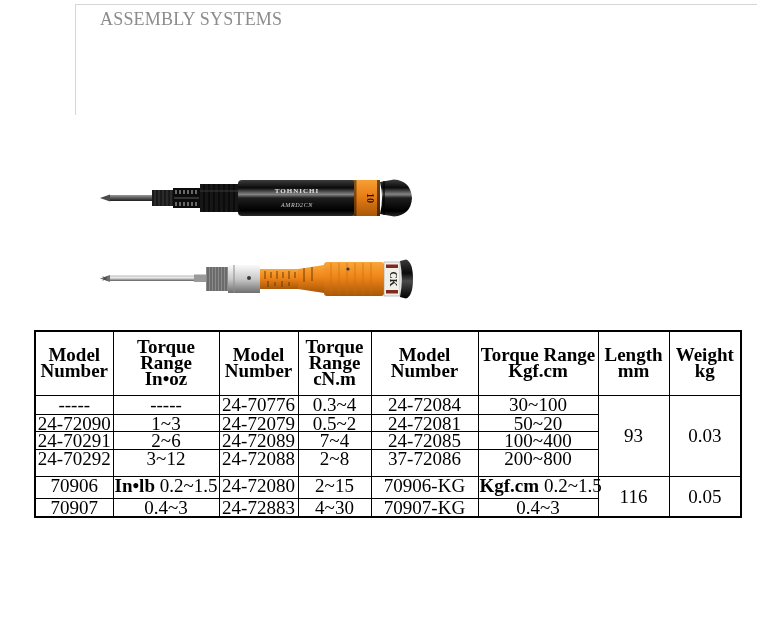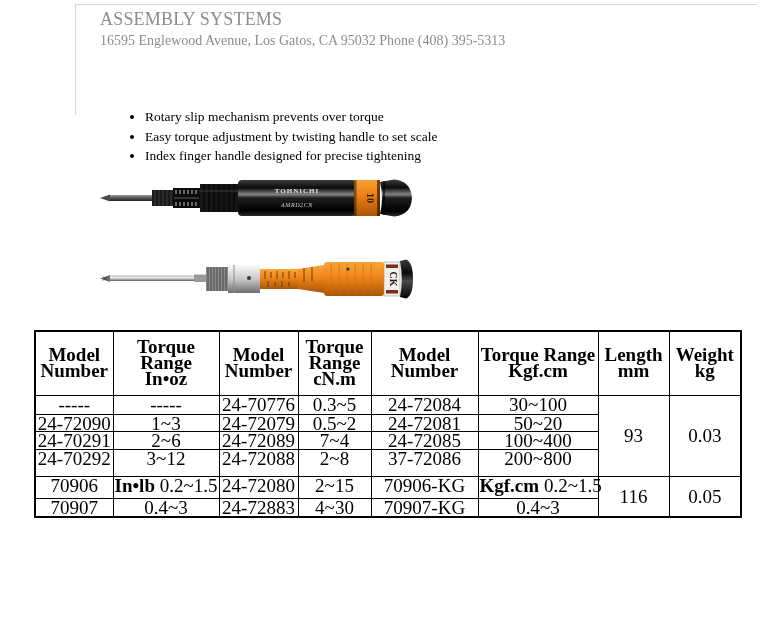--- a/index.html
+++ b/index.html
@@ -38,28 +38,22 @@
 </style>
 </head>
 <body>
 
 <div id="page">
 
   <div id="frame-top" class="frame-line"></div>
   <div id="frame-left" class="frame-line"></div>
 
   <div id="company">ASSEMBLY SYSTEMS</div>
-  <div id="address">16595 Englewood Avenue, Los Gatos, CA 95032 Phone (408) 395-5313</div>
-
-
-  <ul id="bullets">
-    <li>Rotary slip mechanism prevents over torque</li>
-    <li>Easy torque adjustment by twisting handle to set scale</li>
-    <li>Index finger handle designed for precise tightening</li>
-  </ul>
+
+
 
   <svg id="driver1" class="driver-svg" width="316" height="48" viewBox="0 0 316 48">
     <defs>
       <linearGradient id="bk1" x1="0" y1="0" x2="0" y2="1">
         <stop offset="0" stop-color="#3c3c3c"></stop>
           <stop offset="0.22" stop-color="#0b0b0b"></stop>
         <stop offset="0.40" stop-color="#848484"></stop>
           <stop offset="0.50" stop-color="#1e1e1e"></stop>
         <stop offset="0.85" stop-color="#000000"></stop>
           <stop offset="1" stop-color="#2b2b2b"></stop>
@@ -219,21 +213,21 @@
           <th>Torque Range<br>Kgf.cm</th>
           <th>Length<br>mm</th>
           <th>Weight<br>kg</th>
         </tr>
     </thead>
     <tbody>
         <tr>
           <td>-----</td>
           <td>-----</td>
           <td>24-70776</td>
-          <td>0.3~5</td>
+          <td>0.3~4</td>
           <td>24-72084</td>
           <td>30~100</td>
           <td rowspan="4" class="merged">93</td>
           <td rowspan="4" class="merged">0.03</td>
         </tr>
         <tr>
           <td>24-72090</td>
           <td>1~3</td>
           <td>24-72079</td>
           <td>0.5~2</td>

